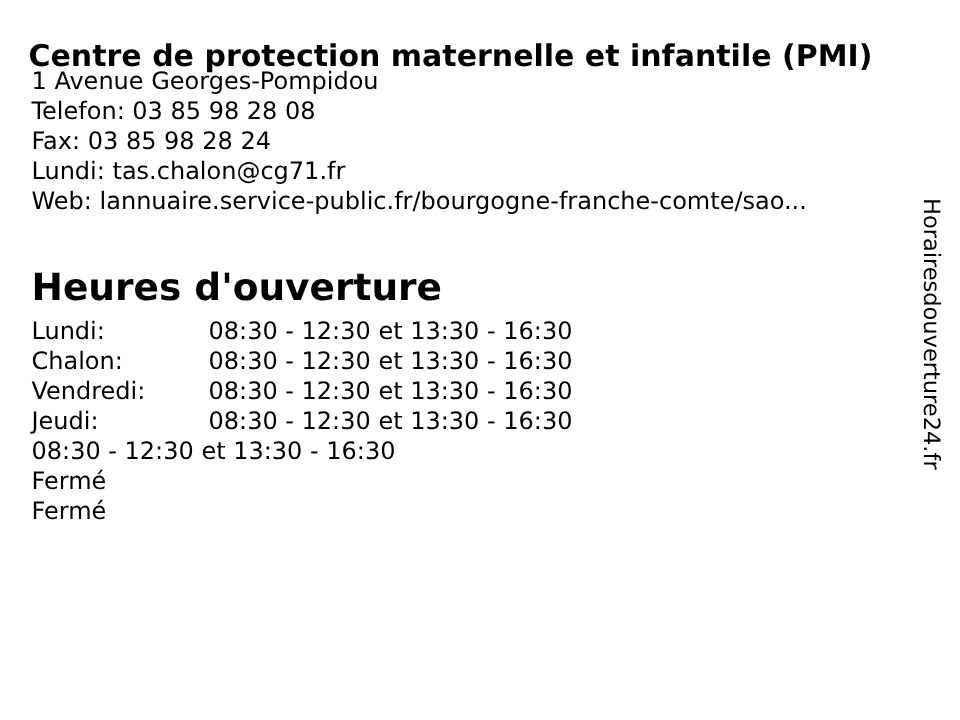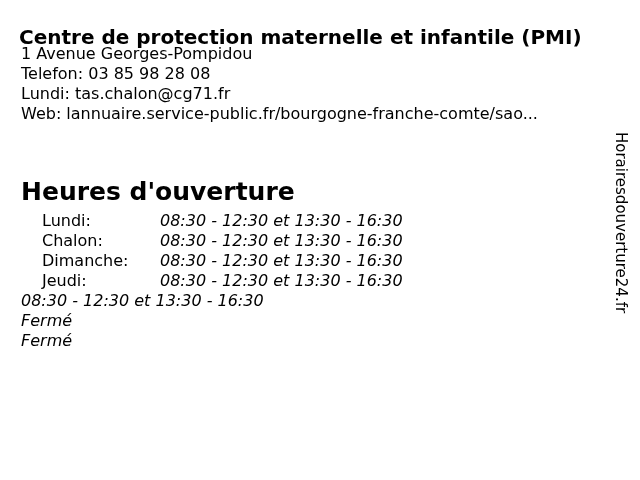--- a/index.html
+++ b/index.html
@@ -52,25 +52,23 @@
     font-size: 16px;
     line-height: 20px;
   }
   .schedule-row {
     display: flex;
   }
   .day-cell {
     width: 118px;
     flex: 0 0 118px;
     white-space: nowrap;
-    margin-left: 21px;
   }
   .time-cell {
     white-space: nowrap;
-    font-style: italic;
   }
   .watermark {
     position: absolute;
     top: 132px;
     right: 12px;
     writing-mode: vertical-rl;
     text-orientation: mixed;
     font-size: 15px;
     line-height: 1;
     white-space: nowrap;
@@ -78,37 +76,38 @@
   }
 </style>
 </head>
 <body>
 
 <h1 class="title">Centre de protection maternelle et infantile (PMI)</h1>
 
 <div class="contact">
   <div class="contact-line">1 Avenue Georges-Pompidou</div>
   <div class="contact-line">Telefon: 03 85 98 28 08</div>
+  <div class="contact-line">Fax: 03 85 98 28 24</div>
   <div class="contact-line">Lundi: tas.chalon@cg71.fr</div>
   <div class="contact-line">Web: lannuaire.service-public.fr/bourgogne-franche-comte/sao...</div>
 </div>
 
 <h2 class="hours-heading">Heures d'ouverture</h2>
 
 <div class="schedule">
   <div class="schedule-row">
     <div class="day-cell">Lundi:</div>
     <div class="time-cell">08:30 - 12:30 et 13:30 - 16:30</div>
   </div>
   <div class="schedule-row">
     <div class="day-cell">Chalon:</div>
     <div class="time-cell">08:30 - 12:30 et 13:30 - 16:30</div>
   </div>
   <div class="schedule-row">
-    <div class="day-cell">Dimanche:</div>
+    <div class="day-cell">Vendredi:</div>
     <div class="time-cell">08:30 - 12:30 et 13:30 - 16:30</div>
   </div>
   <div class="schedule-row">
     <div class="day-cell">Jeudi:</div>
     <div class="time-cell">08:30 - 12:30 et 13:30 - 16:30</div>
   </div>
   <div class="schedule-row">
     <div class="time-cell">08:30 - 12:30 et 13:30 - 16:30</div>
   </div>
   <div class="schedule-row">

